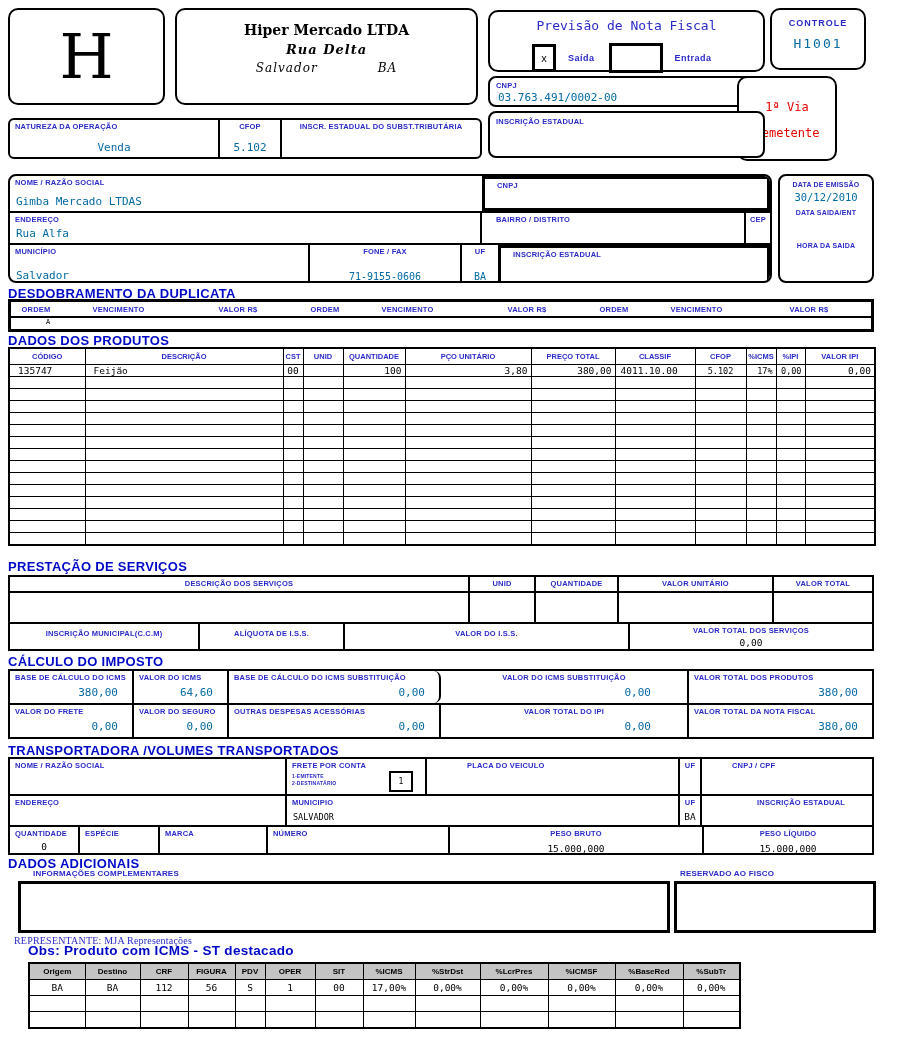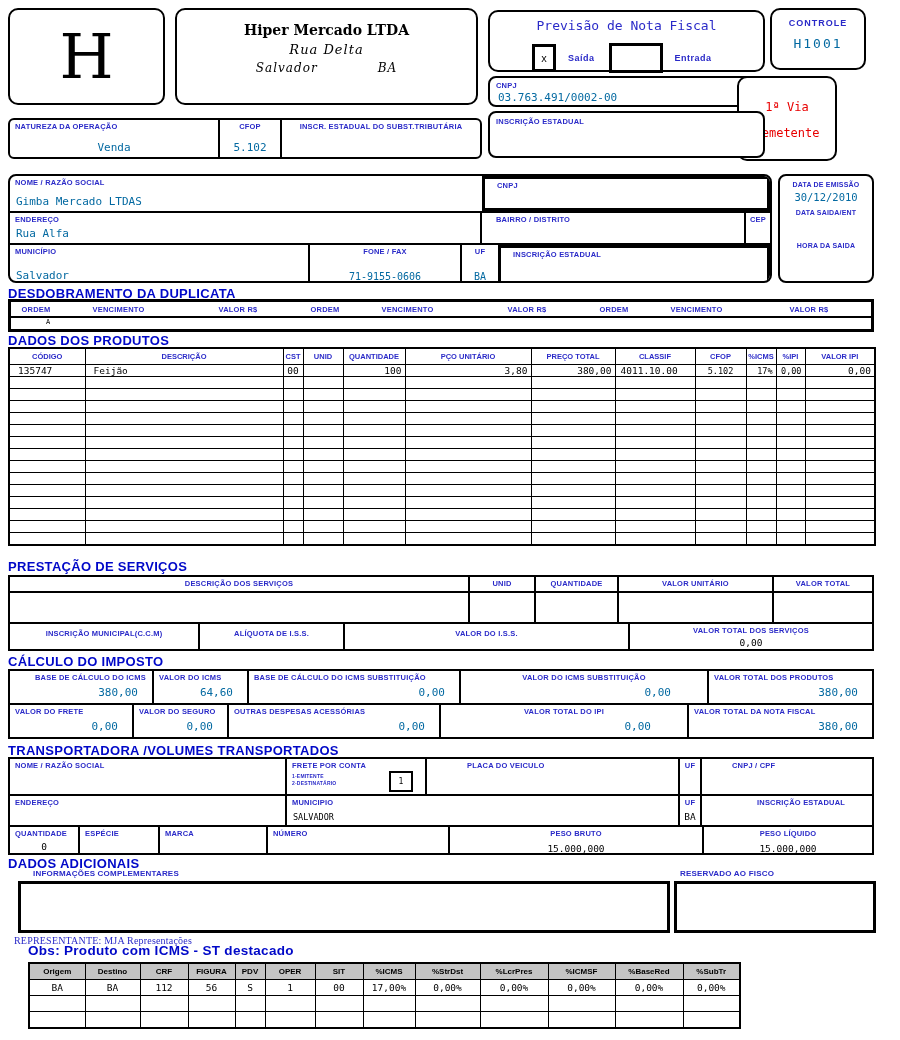--- a/index.html
+++ b/index.html
@@ -8,21 +8,21 @@
   .rbox{position:absolute;border:2px solid #000;border-radius:10px;background:#fff;box-sizing:border-box;}
   .abs{position:absolute;box-sizing:border-box;}
   .lbl{color:#2a2ac8;font-family:"Liberation Sans",sans-serif;font-weight:bold;font-size:7.5px;letter-spacing:.2px;white-space:nowrap;}
   .val{font-family:"DejaVu Sans Mono",monospace;font-size:11px;color:#0369a1;white-space:nowrap;}
   .val9{font-family:"DejaVu Sans Mono",monospace;font-size:9.5px;color:#000;white-space:nowrap;}
   .sec{position:absolute;color:#0008c8;font-weight:bold;font-size:13px;letter-spacing:.3px;font-family:"Liberation Sans",sans-serif;white-space:nowrap;}
   .red{color:#e80000;}
   
   .logo-h{font-family:"DejaVu Serif",serif;font-size:62px;color:#000;}
   .co-name{font-family:"DejaVu Serif",serif;font-weight:bold;font-size:14px;text-align:center;margin-top:12px;}
-  .co-street{font-family:"DejaVu Serif",serif;font-weight:normal;font-style:italic;font-size:13px;text-align:center;margin-top:4px;letter-spacing:1px;}
+  .co-street{font-family:"DejaVu Serif",serif;font-weight:bold;font-style:italic;font-size:13px;text-align:center;margin-top:4px;letter-spacing:1px;}
   .co-city{display:flex;justify-content:center;gap:60px;font-family:"DejaVu Serif",serif;font-style:italic;font-size:12px;margin-top:4px;letter-spacing:1px;}
   .prev-title{color:#2a2ac8;font-family:"DejaVu Sans Mono",monospace;font-size:13px;text-align:center;margin-top:6px;}
   .prev-row{display:flex;align-items:center;margin:10px 0 0 42px;}
   .chkbox{display:inline-flex;align-items:center;justify-content:center;width:18px;height:22px;border:3px solid #000;font-family:"DejaVu Sans Mono",monospace;font-size:10px;background:#fff;}
   .chkwide{width:48px;height:24px;border:3px solid #000;background:#fff;}
   .chklbl{color:#2a2ac8;font-size:9px;font-weight:bold;margin:0 14px 0 12px;letter-spacing:.5px;}
   
   .frow{display:flex;box-sizing:border-box;}
   .fcell{box-sizing:border-box;position:relative;overflow:hidden;}
   .bR{border-right:2px solid #000;}
@@ -464,30 +464,30 @@
       <div class="fcell" style="flex:1;">
         <div class="lbl cell-lbl-c">VALOR TOTAL DOS SERVIÇOS</div>
         <div class="val9 cell-val-c" style="bottom:1px;">0,00</div>
       </div>
     </div>
   </div>
 
   <div class="sec" style="left:8px;top:654px;">CÁLCULO DO IMPOSTO</div>
 
   <div class="abs" style="left:8px;top:669px;width:866px;height:70px;border:2px solid #000;">
-    <div class="frow bB" style="height:34px;padding-left:20px;">
+    <div class="frow bB" style="height:34px;">
       <div class="fcell bR" style="width:124px;">
         <div class="lbl cell-lbl">BASE DE CÁLCULO DO ICMS</div>
         <div class="val cell-val-r">380,00</div>
       </div>
       <div class="fcell bR" style="width:95px;">
         <div class="lbl cell-lbl">VALOR DO ICMS</div>
         <div class="val cell-val-r">64,60</div>
       </div>
-      <div class="fcell bR" style="width:212px;">
+      <div class="fcell bR" style="width:212px;border-radius:7px;">
         <div class="lbl cell-lbl">BASE DE CÁLCULO DO ICMS SUBSTITUIÇÃO</div>
         <div class="val cell-val-r">0,00</div>
       </div>
       <div class="fcell bR" style="width:248px;">
         <div class="lbl cell-lbl-c">VALOR DO ICMS SUBSTITUIÇÃO</div>
         <div class="val cell-val-r" style="right:36px;">0,00</div>
       </div>
       <div class="fcell" style="flex:1;">
         <div class="lbl cell-lbl">VALOR TOTAL DOS PRODUTOS</div>
         <div class="val cell-val-r">380,00</div>

